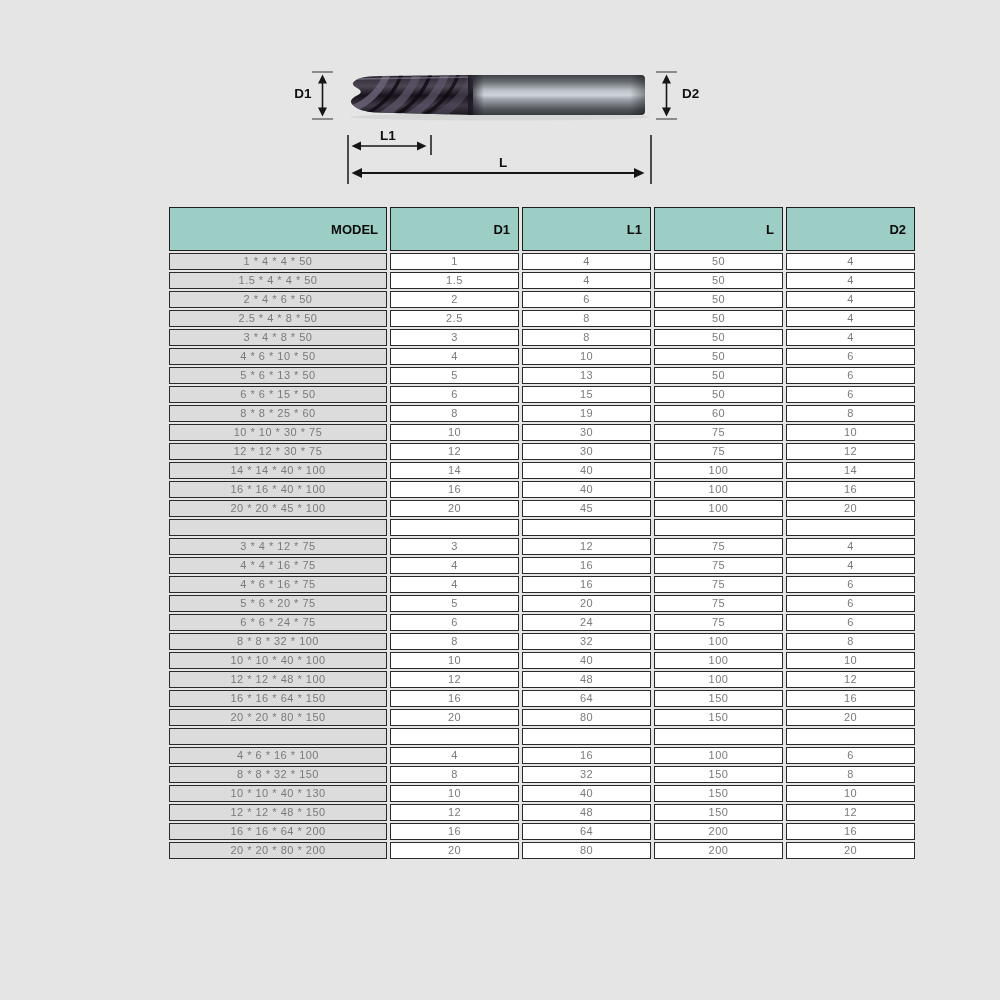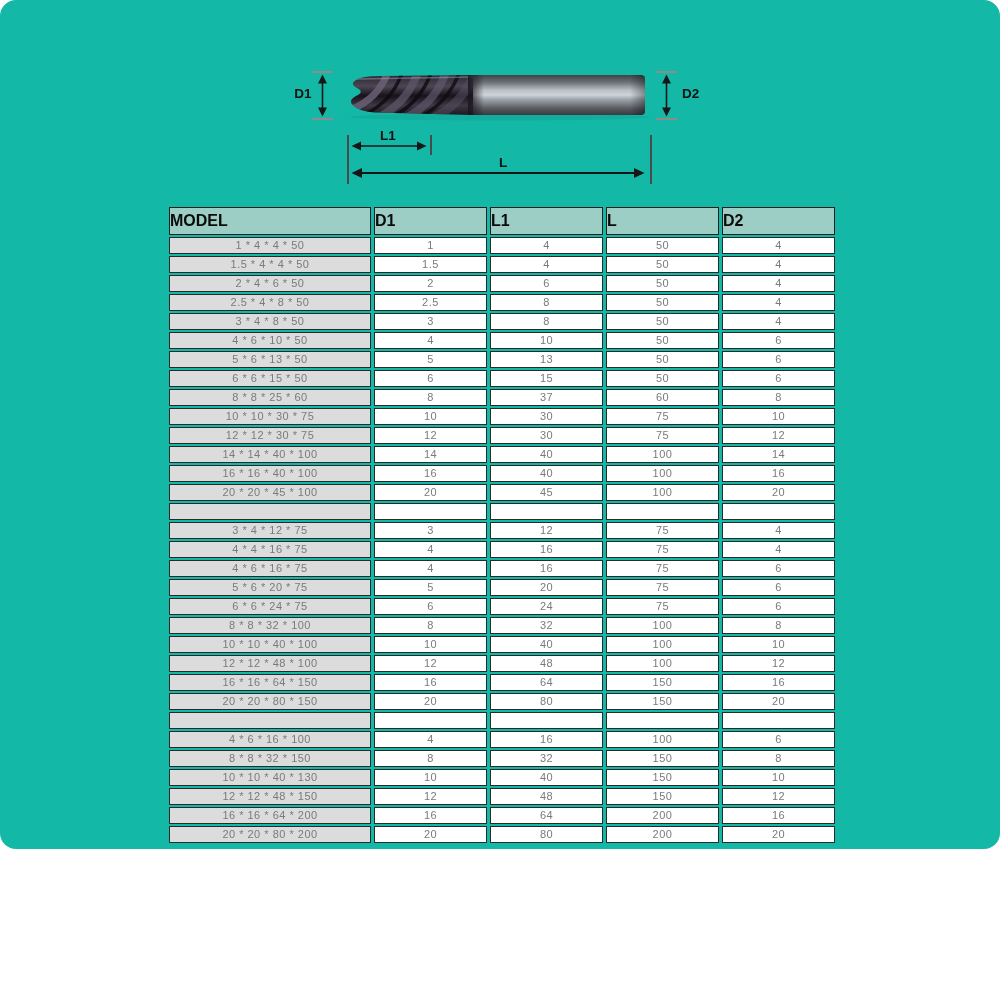--- a/index.html
+++ b/index.html
@@ -4,35 +4,35 @@
 <style>
   :root{
     --header-bg:#9ccec5;
     --model-bg:#dcdcdc;
     --border-col:#1e1e1e;
     --data-text:#7a7a7a;
     --header-text:#0a0a0a;
   }
   html,body{margin:0;padding:0;background:#ffffff;}
   body{font-family:"Liberation Sans", sans-serif;}
-  .page{position:relative;width:1000px;height:849px;background:#14b8a6;overflow:hidden;border-radius:16px;}
+  .page{position:relative;width:1000px;height:1000px;background:#e5e5e5;overflow:hidden;}
 
   .diagram-wrap{position:absolute;left:0;top:0;width:1000px;height:200px;}
 
   .spec-table{
     position:absolute;left:166px;top:205px;
     border-collapse:separate;border-spacing:3px 2px;
     table-layout:fixed;
   }
   .spec-table th{
     background:var(--header-bg);
     color:var(--header-text);
     border:1px solid var(--border-col);
-    font-size:16px;font-weight:bold;
-    height:26px;text-align:left;padding:0;
+    font-size:13px;font-weight:bold;
+    height:26px;text-align:right;padding:8px;
   }
   .spec-table th.model-col{width:200px;}
   .spec-table th.num-col{width:111px;}
   .spec-table td{
     border:1px solid #2a2a2a;
     font-size:11px;color:var(--data-text);
     height:15px;line-height:15px;text-align:center;padding:0;
     letter-spacing:0.5px;background:#ffffff;
     overflow:hidden;white-space:nowrap;
   }
@@ -196,21 +196,21 @@
         <tr>
           <td class="model-cell">6 * 6 * 15 * 50</td>
           <td>6</td>
           <td>15</td>
           <td>50</td>
           <td>6</td>
         </tr>
         <tr>
           <td class="model-cell">8 * 8 * 25 * 60</td>
           <td>8</td>
-          <td>37</td>
+          <td>19</td>
           <td>60</td>
           <td>8</td>
         </tr>
         <tr>
           <td class="model-cell">10 * 10 * 30 * 75</td>
           <td>10</td>
           <td>30</td>
           <td>75</td>
           <td>10</td>
         </tr>

